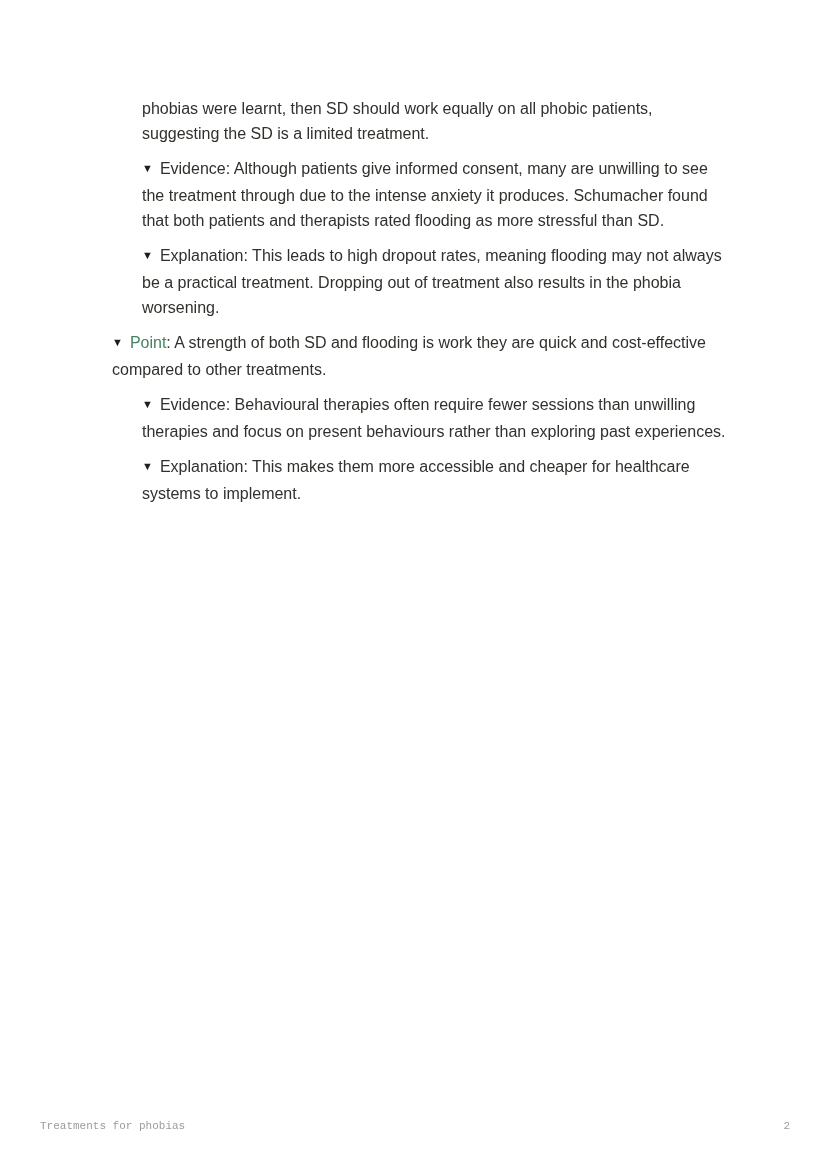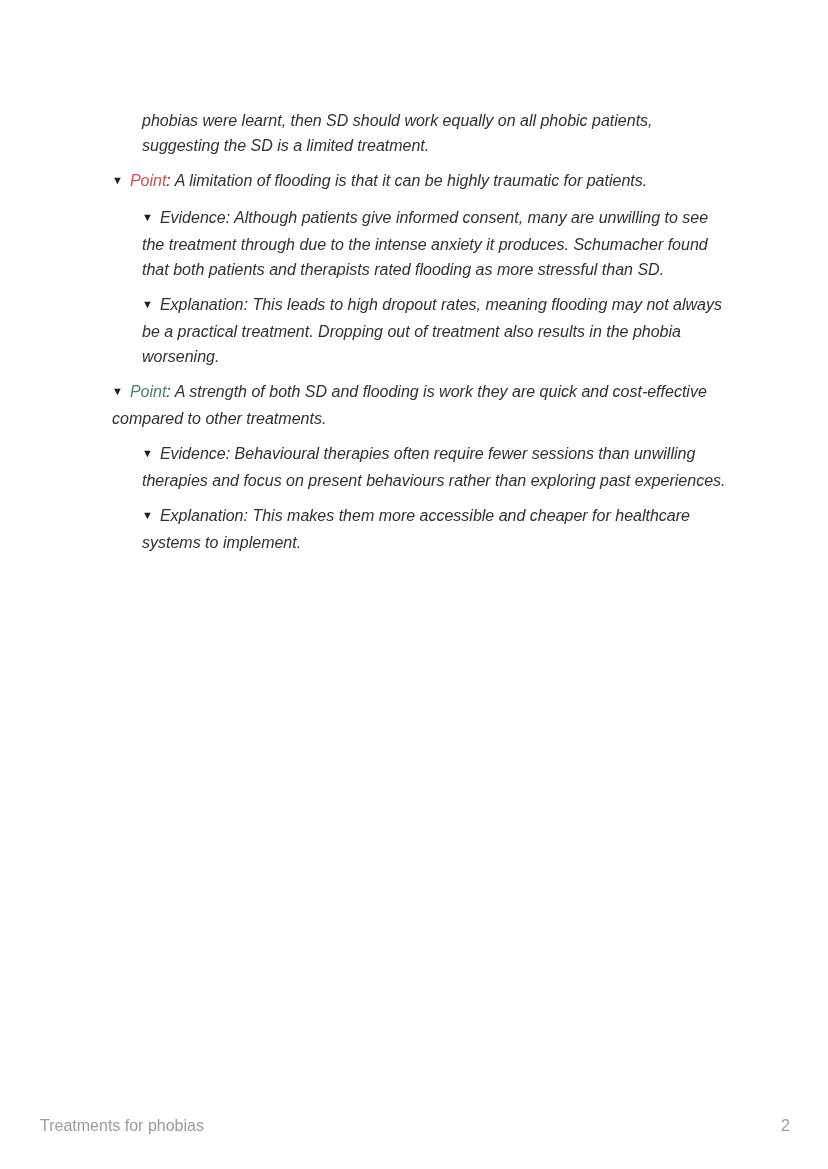--- a/index.html
+++ b/index.html
@@ -6,23 +6,22 @@
   html, body { width: 828px; height: 1169px; }
   body {
     background: #ffffff;
     font-family: "Liberation Sans", "DejaVu Sans", sans-serif;
     position: relative;
     overflow: hidden;
   }
   .doc {
     position: absolute;
     left: 112px;
-    top: 108px;
+    top: 96px;
     width: 616px;
-    font-style: italic;
   }
   .block {
     font-size: 16px;
     line-height: 25px;
     color: #32302c;
     margin-bottom: 10px;
   }
   .lvl2 { margin-left: 30px; }
   .marker {
     font-size: 11px;
@@ -32,34 +31,34 @@
     color: #1f1e1b;
   }
   .footer {
     position: absolute;
     left: 40px;
     right: 38px;
     bottom: 36px;
     display: flex;
     justify-content: space-between;
     align-items: baseline;
-    font-size: 16px;
+    font-size: 11px;
     line-height: 14px;
     color: #9b9b9b;
+    font-family: Liberation Mono, monospace;
   }
 </style>
 </head>
 <body>
 
 <main class="page">
   <section class="doc">
 
     <p class="block lvl2">phobias were learnt, then SD should work equally on all phobic patients, suggesting the SD is a limited treatment.</p>
 
-    <p class="block lvl1"><span class="marker">▼</span><span style="color: rgb(212, 76, 71);">Point</span><span>: A limitation of flooding is that it can be highly traumatic for patients.</span></p>
 
     <p class="block lvl2"><span class="marker">▼</span><span>Evidence</span><span>: Although patients give informed consent, many are unwilling to see the treatment through due to the intense anxiety it produces. Schumacher found that both patients and therapists rated flooding as more stressful than SD.</span></p>
 
     <p class="block lvl2"><span class="marker">▼</span><span>Explanation</span><span>: This leads to high dropout rates, meaning flooding may not always be a practical treatment. Dropping out of treatment also results in the phobia worsening.</span></p>
 
 
     <p class="block lvl1"><span class="marker">▼</span><span style="color: rgb(68, 131, 97);">Point</span><span>: A strength of both SD and flooding is work they are quick and cost-effective compared to other treatments.</span></p>
 
     <p class="block lvl2"><span class="marker">▼</span><span>Evidence</span><span>: Behavioural therapies often require fewer sessions than unwilling therapies and focus on present behaviours rather than exploring past experiences.</span></p>
 

